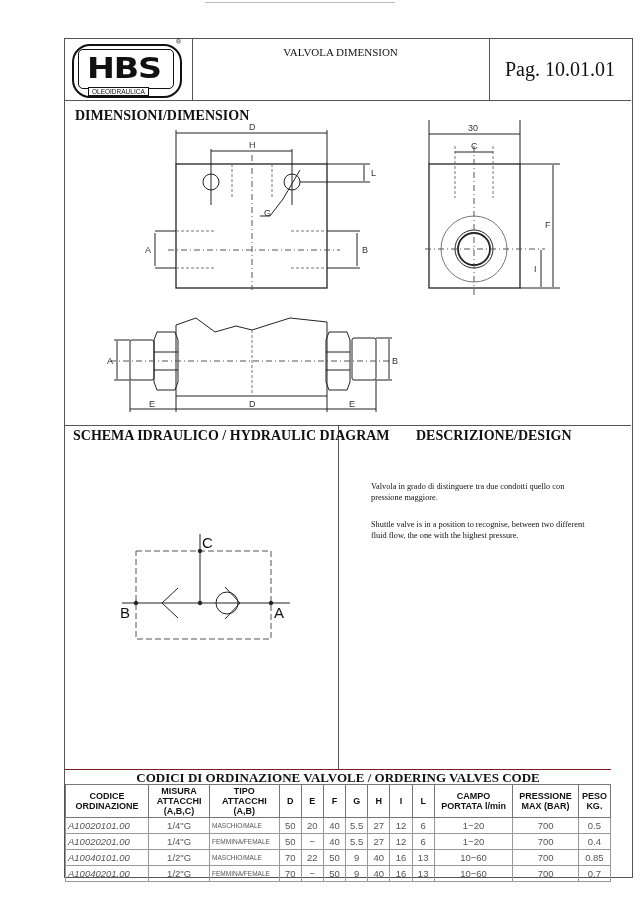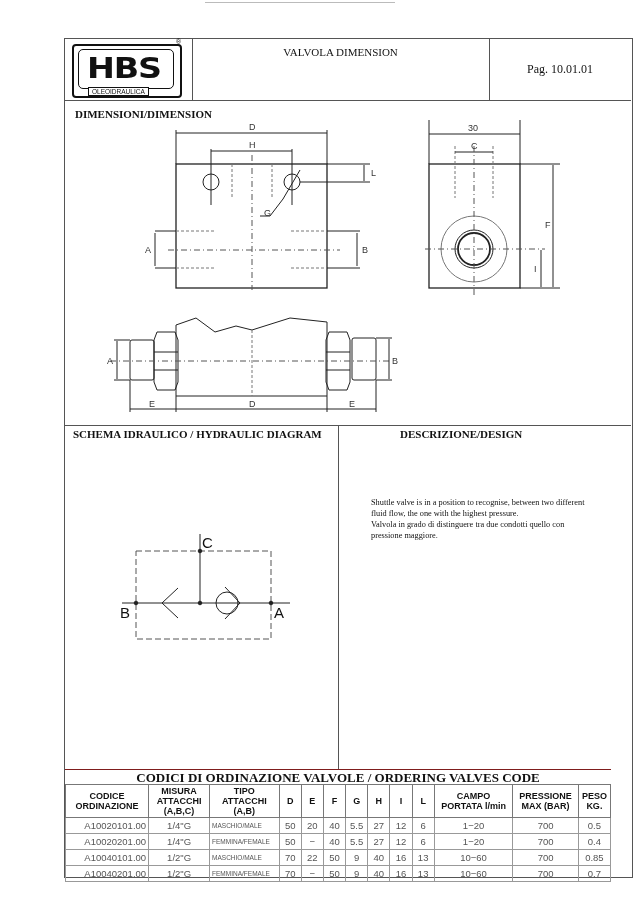--- a/index.html
+++ b/index.html
@@ -2,34 +2,34 @@
 <html><head>
 <meta charset="utf-8">
 <style>
   html,body{margin:0;padding:0;background:#fff;}
   body{width:640px;height:903px;position:relative;overflow:hidden;font-family:"Liberation Serif",serif;color:#111;}
   .abs{position:absolute;}
   .frame{position:absolute;left:64px;top:38px;width:567px;height:838px;border:1px solid #555;}
   .hdr-row{position:absolute;left:64px;top:38px;width:567px;height:62px;border-bottom:1px solid #555;}
   .logo-cell{position:absolute;left:0;top:0;width:128px;height:62px;border-right:1px solid #555;}
   .title-cell{position:absolute;left:128px;top:0;width:297px;height:62px;border-right:1px solid #555;text-align:center;font-size:11px;}
-  .page-cell{position:absolute;left:425px;top:0;width:142px;height:62px;display:flex;align-items:center;justify-content:center;font-size:12px;}
-  .logo-box{position:absolute;left:8px;top:6px;width:106px;height:50px;border:2px solid #111;border-radius:4px;}
+  .page-cell{position:absolute;left:425px;top:0;width:142px;height:62px;display:flex;align-items:center;justify-content:center;font-size:20px;}
+  .logo-box{position:absolute;left:8px;top:6px;width:106px;height:50px;border:2px solid #111;border-radius:18px;}
   .logo-inner{position:absolute;left:4px;top:3px;width:94px;height:38px;border:1.5px solid #111;border-radius:5px;}
   .logo-text{position:absolute;left:8px;top:1px;font-family:"DejaVu Sans",sans-serif;font-weight:900;font-size:29px;letter-spacing:-1px;color:#111;transform:scaleX(1.15);transform-origin:left;}
   .logo-sub{position:absolute;left:14px;top:41px;font-family:"Liberation Sans",sans-serif;font-size:6.5px;border:1px solid #111;padding:0 3px;background:#fff;}
   .reg{position:absolute;left:112px;top:0px;font-size:7px;font-family:"Liberation Sans",sans-serif;}
-  .sec-title{font-weight:bold;font-size:11px;}
+  .sec-title{font-weight:bold;font-size:14px;}
   .hline{position:absolute;height:1px;background:#555;}
   .vline{position:absolute;width:1px;background:#555;}
   table.codes{position:absolute;left:65px;top:784px;width:546px;border-collapse:collapse;font-family:"Liberation Sans",sans-serif;}
   table.codes th{font-size:9px;font-weight:bold;border:1px solid #777;padding:1px 1px;line-height:10px;}
   table.codes td{font-size:9.5px;color:#555;border:1px solid #999;padding:0 2px;height:15px;text-align:center;}
   table.codes td.tipo{font-size:6.5px;text-align:left;}
-  table.codes td.code{text-align:right;}
+  table.codes td.code{text-align:left;font-style:italic;}
   .codes-title{position:absolute;left:65px;top:769px;width:546px;text-align:center;font-weight:bold;font-size:13px;border-top:1px solid #7f1d1d;}
   .desc p{margin:0;font-size:8.3px;line-height:11px;}
   svg text{font-family:"Liberation Sans",sans-serif;}
 </style>
 </head>
 <body>
 
 <div class="hline" style="left:205px;top:2px;width:190px;background:#bbb;"></div>
 
 <div class="frame"></div>
@@ -168,24 +168,24 @@
     <circle cx="100" cy="31" r="1.8" fill="#222"></circle>
     <circle cx="171" cy="83" r="1.8" fill="#222"></circle>
   </g>
   <g font-family="Liberation Serif, serif" font-size="15" fill="#111">
     <text x="102" y="28">C</text>
     <text x="20" y="98">B</text>
     <text x="174" y="98">A</text>
   </g>
 </svg>
 
-<div class="abs sec-title" style="left:400px;top:428px;">DESCRIZIONE/DESIGN</div>
+<div class="abs sec-title" style="left:416px;top:428px;">DESCRIZIONE/DESIGN</div>
 <div class="abs desc" style="left:371px;top:481px;width:215px;">
+  <p>Valvola in grado di distinguere tra due condotti quello con pressione maggiore.</p>
   <p style="margin-top:16px;">Shuttle valve is in a position to recognise, between two different fluid flow, the one with the highest pressure.</p>
-  <p>Valvola in grado di distinguere tra due condotti quello con pressione maggiore.</p>
 </div>
 
 <div class="codes-title">CODICI DI ORDINAZIONE VALVOLE / ORDERING VALVES CODE</div>
 <table class="codes">
   <thead>
     <tr>
       <th style="width:72px">CODICE ORDINAZIONE</th>
       <th style="width:52px">MISURA ATTACCHI (A,B,C)</th>
       <th style="width:54px">TIPO ATTACCHI (A,B)</th>
       <th style="width:17px">D</th>

